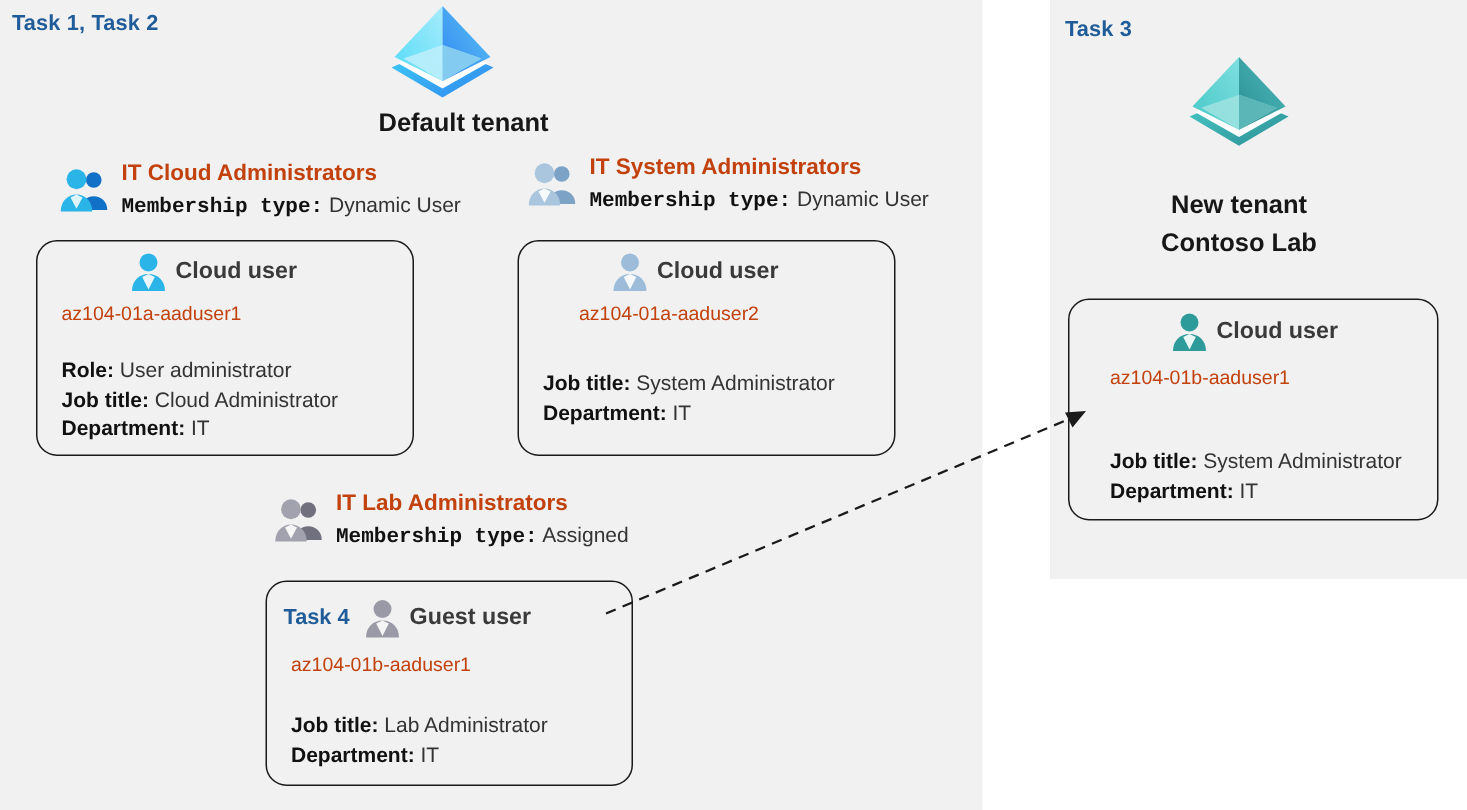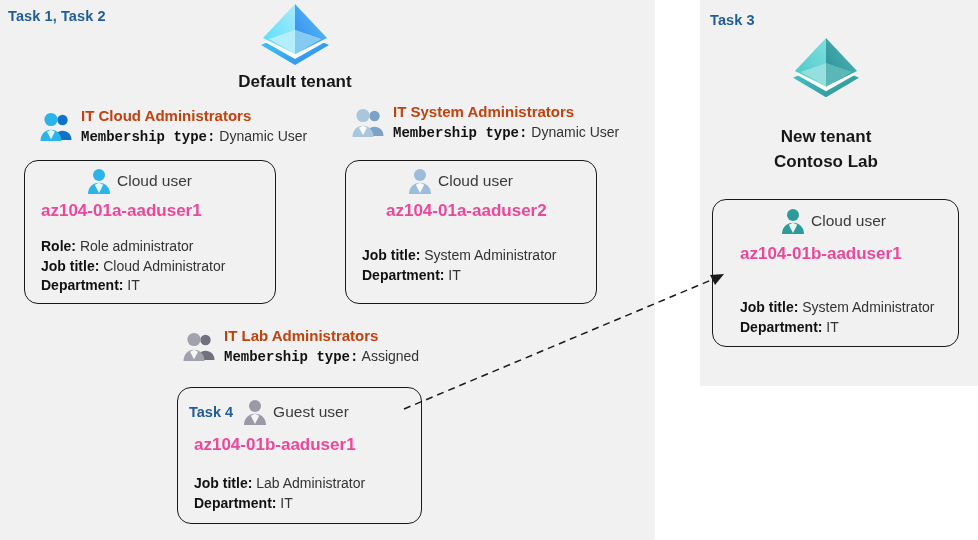--- a/index.html
+++ b/index.html
@@ -24,24 +24,24 @@
   .tenant-title.two-line{line-height:25px;}
 
   
   .card{
     position:absolute;border:1.4px solid #1a1a1a;border-radius:14px;
     background:transparent;box-sizing:border-box;
   }
   .card-head{
     position:absolute;display:flex;align-items:center;gap:6px;white-space:nowrap;
   }
-  .card-head .ctype{font-size:15.5px;color:#3a3a3a;}
+  .card-head .ctype{font-size:15.5px;color:#3a3a3a;font-weight:bold;}
   .card-head .task-inline{color:#1f5c99;font-weight:bold;font-size:14.5px;margin-right:4px;}
   .uname{
-    position:absolute;font-weight:bold;font-size:17px;color:#ec4899;white-space:nowrap;
+    position:absolute;font-weight:normal;font-size:13px;color:#c2410c;white-space:nowrap;
   }
   .attrs{position:absolute;font-size:14px;line-height:19.5px;color:#333;white-space:nowrap;}
   .attrs b{color:#111;}
 
   
   .group{position:absolute;display:flex;align-items:center;gap:7px;}
   .group-text{display:flex;flex-direction:column;line-height:20px;white-space:nowrap;}
   .group-name{font-weight:bold;font-size:15px;color:#c2410c;}
   .group-member{font-size:14px;color:#333;}
   .group-member b{color:#111;font-weight:bold;font-family:Liberation Mono, monospace;}
@@ -78,21 +78,21 @@
 
     <polygon points="36,28 70,43 36,63 2,43" fill="url(#lp3)"></polygon>
     <polygon points="36,24 66,40 36,57 6,40" fill="#ffffff"></polygon>
 
     <polygon points="36,2 36,52 4,36" fill="url(#lp1)"></polygon>
     <polygon points="36,2 36,52 68,36" fill="url(#lp2)"></polygon>
     <polygon points="36,28 62,37 36,52 10,37" fill="#bfeffb" opacity=".85"></polygon>
     <polygon points="36,28 36,52 62,37" fill="#7ec9ef" opacity=".9"></polygon>
   </svg>
 </div>
-<div class="tenant-title" style="left:195px;top:72px;width:200px;">Default tenant</div>
+<div class="tenant-title" style="left:209px;top:72px;width:200px;">Default tenant</div>
 
 <div class="group" style="left:40px;top:106px;">
   <span class="icon">
     <svg width="34" height="32" viewBox="0 0 34 32">
       <circle cx="22.5" cy="9" r="5.2" fill="#1171c7"></circle>
       <path d="M13.5 29c0-5.6 4-9.2 9-9.2s9 3.6 9 9.2z" fill="#1171c7"></path>
       <circle cx="11" cy="8.5" r="6.6" fill="#2ab4e8"></circle>
       <path d="M0.5 30c0-6.8 4.7-11.3 10.5-11.3S21.5 23.2 21.5 30z" fill="#2ab4e8"></path>
       <path d="M11 18.7 l4 2 -4 7.5 -4 -7.5z" fill="#ffffff" opacity=".85"></path>
     </svg>
@@ -152,21 +152,21 @@
         <path d="M1 26c0-7 5-11.3 11-11.3S23 19 23 26z" fill="#2ab4e8"></path>
         <path d="M12 14.7 l4.2 2 -4.2 8.3 -4.2 -8.3z" fill="#ffffff" opacity=".9"></path>
       </svg>
     </span>
     <span class="ctype">Cloud user</span>
   </div>
   <div class="uname" style="left:16px;top:40px;">az104-01a-aaduser1</div>
   <div class="attrs" style="left:16px;top:76px;">
     <div>
       <b>Role:</b>
-      <span>Role administrator</span>
+      <span>User administrator</span>
     </div>
     <div>
       <b>Job title:</b>
       <span>Cloud Administrator</span>
     </div>
     <div>
       <b>Department:</b>
       <span>IT</span>
     </div>
   </div>

